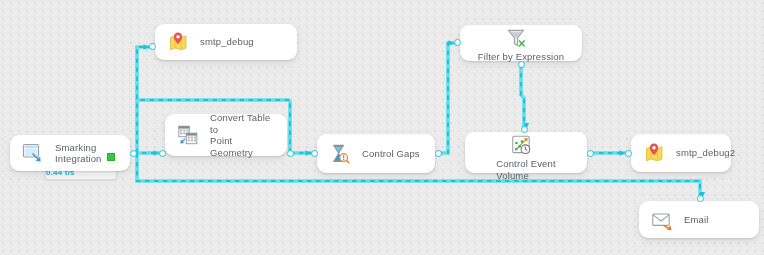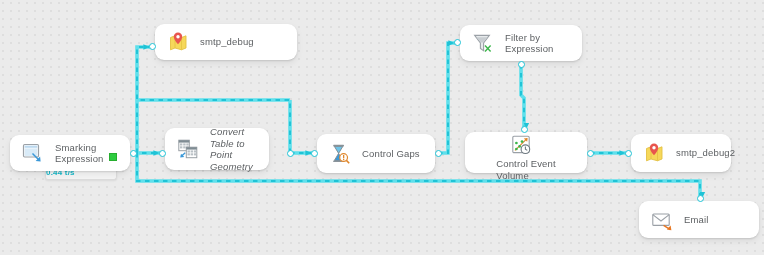--- a/index.html
+++ b/index.html
@@ -150,38 +150,38 @@
   <div class="node" style="left:10px;top:135px;width:120px;height:36px;">
     <span class="nicon">
       <svg width="22" height="22" viewBox="0 0 22 22">
         <rect x="1.5" y="2.5" width="15" height="12.5" rx="1.2" fill="#ffffff" stroke="#9aa0a6" stroke-width="1.2"></rect>
         <rect x="2.6" y="3.6" width="12.8" height="2.2" fill="#bcd9ef"></rect>
         <rect x="2.6" y="6.4" width="12.8" height="7.5" fill="#d9ebf8"></rect>
         <path d="M10.5,11.5 L17.5,18.5" stroke="#3a98d8" stroke-width="1.5" fill="none"></path>
         <path d="M18.6,19.6 L13.6,19.1 L18.1,14.6 z" fill="#3a98d8"></path>
       </svg>
     </span>
-    <span class="nlabel"><span>Smarking Expression</span><i class="status-dot"></i></span>
+    <span class="nlabel"><span>Smarking Integration</span><i class="status-dot"></i></span>
   </div>
   <div class="chip" style="left:45px;top:167px;width:70px;">0.44 t/s</div>
 
   <div class="node" style="left:155px;top:24px;width:142px;height:36px;">
     <span class="nicon">
       <svg width="22" height="22" viewBox="0 0 22 22">
         <path d="M3.5,6.5 L8,4.8 L14.5,6.6 L19,4.8 L19,17 L14.5,18.8 L8,17 L3.5,18.8 z" fill="#f6d85a" stroke="#e3c143" stroke-width="0.9"></path>
         <path d="M8,4.8 L8,17" stroke="#e3c143" stroke-width="0.8"></path>
         <path d="M14.5,6.6 L14.5,18.8" stroke="#e3c143" stroke-width="0.8"></path>
         <path d="M11,1.6 C8.6,1.6 6.8,3.4 6.8,5.8 C6.8,9 11,13.2 11,13.2 C11,13.2 15.2,9 15.2,5.8 C15.2,3.4 13.4,1.6 11,1.6 z" fill="#e8554e"></path>
         <circle cx="11" cy="5.8" r="1.7" fill="#ffffff"></circle>
       </svg>
     </span>
     <span class="nlabel mono">smtp_debug</span>
   </div>
 
-  <div class="node" style="left:165px;top:128px;width:104px;height:42px;font-style:italic;">
+  <div class="node" style="left:165px;top:114px;width:122px;height:42px;">
     <span class="nicon">
       <svg width="22" height="22" viewBox="0 0 22 22">
         <rect x="1.8" y="2.2" width="10.5" height="10.5" fill="#ffffff" stroke="#9aa0a6" stroke-width="1"></rect>
         <rect x="1.8" y="2.2" width="10.5" height="2.4" fill="#7f8c93"></rect>
         <g fill="#b9c0c5">
           <rect x="3" y="5.4" width="2.4" height="2.1"></rect>
             <rect x="6.2" y="5.4" width="2.4" height="2.1"></rect>
             <rect x="9.3" y="5.4" width="2.4" height="2.1"></rect>
           <rect x="3" y="8.3" width="2.4" height="2.1"></rect>
             <rect x="6.2" y="8.3" width="2.4" height="2.1"></rect>
@@ -215,21 +215,21 @@
         <path d="M5.4,3.4 L13.8,3.4 L9.6,10.4 L13.8,17.4 L5.4,17.4 L9.6,10.4 z" fill="none" stroke="#7e878d" stroke-width="0.9"></path>
         <circle cx="14.6" cy="14.6" r="3.9" fill="#ffffff" stroke="#e0872c" stroke-width="1.2"></circle>
         <path d="M17.4,17.4 L20.2,20.2" stroke="#e0872c" stroke-width="1.6"></path>
         <rect x="14" y="12" width="1.3" height="3.4" fill="#e0872c"></rect>
         <rect x="14" y="16" width="1.3" height="1.3" fill="#e0872c"></rect>
       </svg>
     </span>
     <span class="nlabel">Control Gaps</span>
   </div>
 
-  <div class="node" style="left:460px;top:25px;width:122px;height:36px;">
+  <div class="node" style="left:460px;top:25px;width:122px;height:36px;flex-direction:column;">
     <span class="nicon">
       <svg width="22" height="22" viewBox="0 0 22 22">
         <path d="M2.6,3.4 L17.4,3.4 L11.6,11 L11.6,18.6 L8.4,16.4 L8.4,11 z" fill="#e7eaec" stroke="#9aa0a6" stroke-width="1.1"></path>
         <path d="M4.4,5.2 L15.6,5.2 L11.2,10.4 L8.8,10.4 z" fill="#c9ced2"></path>
         <path d="M13,13.6 L18.6,19.4" stroke="#3ab54a" stroke-width="1.4"></path>
         <path d="M18.6,13.6 L13,19.4" stroke="#3ab54a" stroke-width="1.4"></path>
       </svg>
     </span>
     <span class="nlabel">Filter by Expression</span>
   </div>

